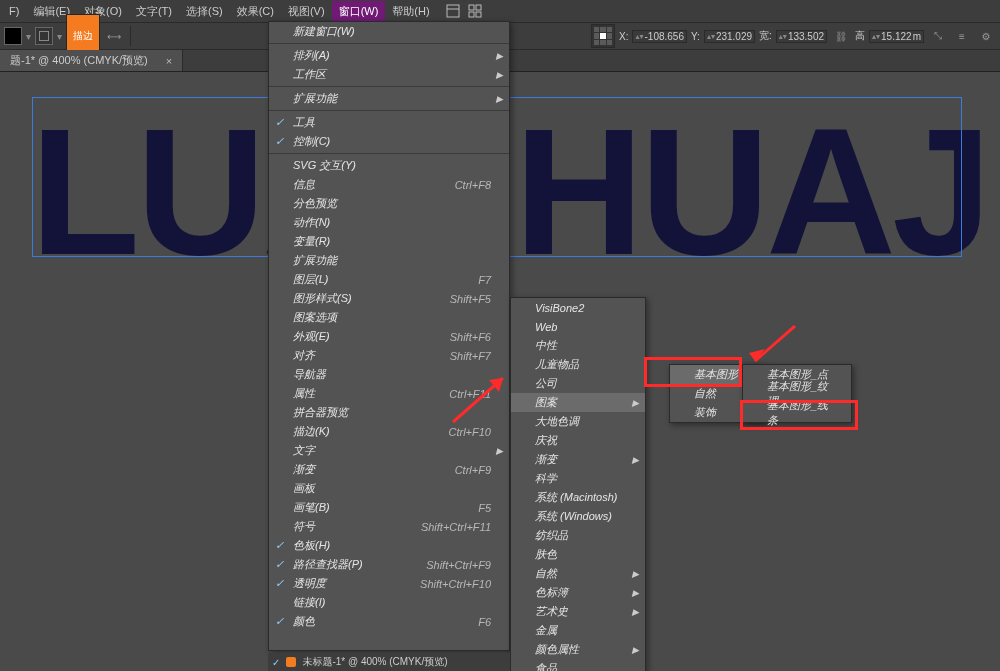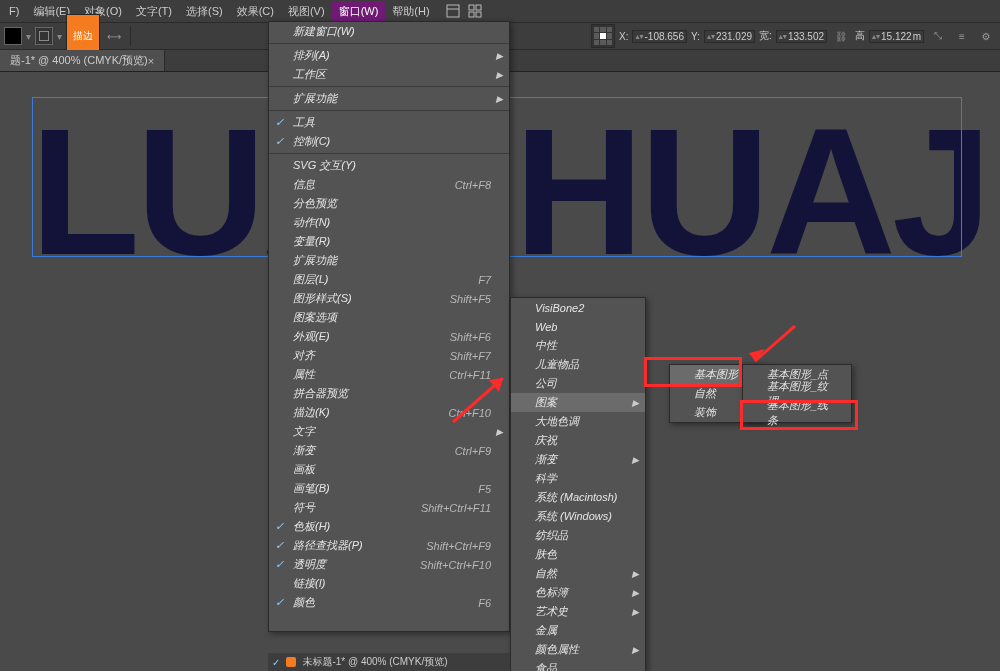--- a/index.html
+++ b/index.html
@@ -18,21 +18,21 @@
 .tb-btn { background: #4a4a4a; border: 1px solid #262626; color: #ddd; padding: 14px 6px; font-size: 10px; }
 .tb-btn.active { background: #f47b20; color: #fff; }
 .tb-icon { width: 20px; height: 20px; display: inline-flex; align-items: center; justify-content: center; color: #999; }
 .tb-sep { width: 1px; height: 20px; background: #2a2a2a; margin: 0 2px; }
 .tb-group { display: flex; align-items: center; gap: 1px; padding: 0 2px; border: 1px solid #2a2a2a; background: #3a3a3a; }
 .spacer { flex: 1; }
 .anchor-grid { width: 24px; height: 24px; display: grid; grid-template-columns: repeat(3,1fr); grid-template-rows: repeat(3,1fr); gap: 1px; padding: 2px; border: 1px solid #2a2a2a; background: #333; }
 .anchor-grid span { background: #5a5a5a; }
 
 .tabbar { background: #3d3d3d; height: 22px; display: flex; align-items: center; color: #ccc; font-size: 11px; border-bottom: 1px solid #222; }
-.tab { padding: 3px 10px; background: #4f4f4f; border-right: 1px solid #2a2a2a; display: flex; align-items: center; gap: 0; }
+.tab { padding: 3px 10px; background: #4f4f4f; border-right: 1px solid #2a2a2a; display: flex; align-items: center; gap: 18px; }
 .tab .close { color: #bbb; font-size: 11px; }
 
 .canvas { background: #4a4a4a; position: absolute; top: 72px; left: 0; right: 0; bottom: 0; }
 .text-art { position: absolute; top: 16px; left: 30px; font-size: 180px; font-weight: 600; font-family: Arial, sans-serif; color: #13133a; letter-spacing: -4px; white-space: nowrap; }
 .sel-box { position: absolute; border: 1px solid #3b7bdd; }
 
 .dropdown { position: absolute; background: #535353; color: #e5e5e5; font-size: 11px; box-shadow: 2px 2px 6px rgba(0,0,0,.4); border: 1px solid #2a2a2a; }
 .dropdown .row { display: flex; align-items: center; height: 19px; padding: 0 18px 0 24px; position: relative; cursor: default; font-style: italic; }
 .dropdown .row.highlight { background: #6b6b6b; }
 .dropdown .sep { height: 1px; background: #3a3a3a; margin: 2px 0; }
@@ -198,20 +198,23 @@
     </div>
     <div class="row">
       <span>外观(E)</span>
       <span class="shortcut">Shift+F6</span>
     </div>
     <div class="row">
       <span>对齐</span>
       <span class="shortcut">Shift+F7</span>
     </div>
     <div class="row">
+      <span>导航器</span>
+    </div>
+    <div class="row">
       <span>属性</span>
       <span class="shortcut">Ctrl+F11</span>
     </div>
     <div class="row">
       <span>拼合器预览</span>
     </div>
     <div class="row">
       <span>描边(K)</span>
       <span class="shortcut">Ctrl+F10</span>
     </div>

